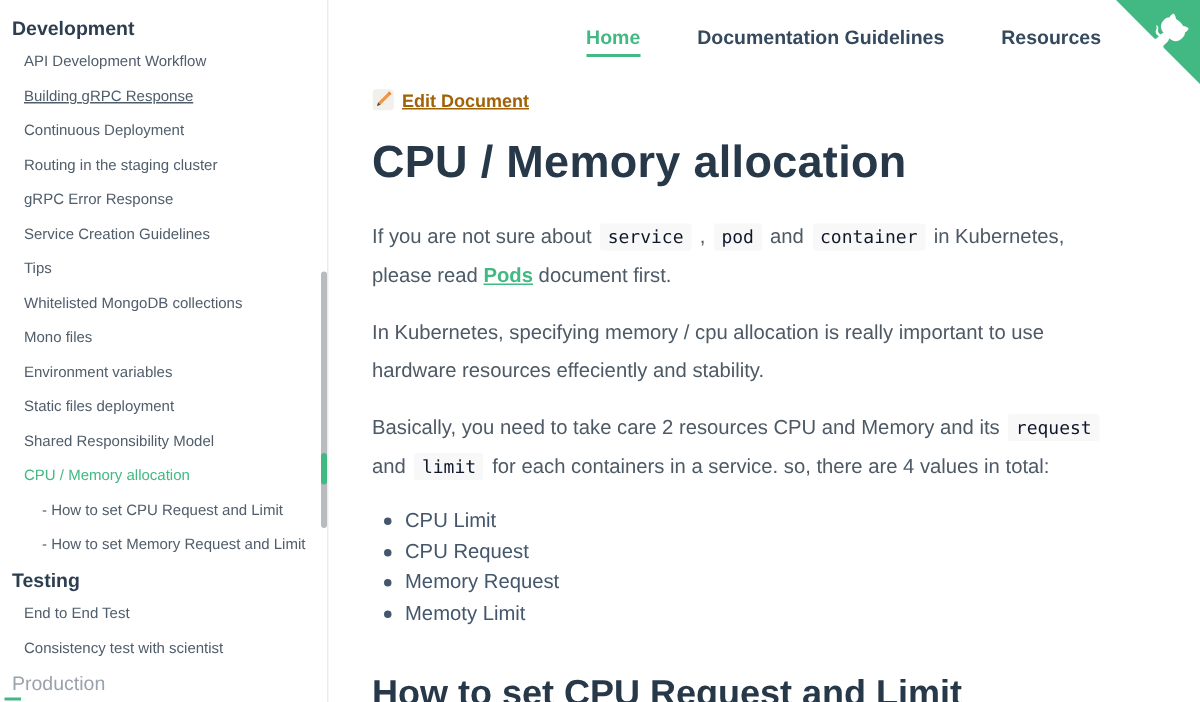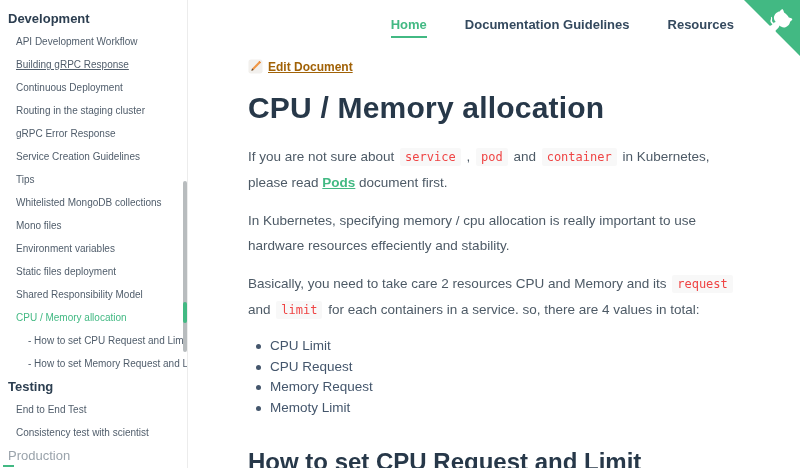--- a/index.html
+++ b/index.html
@@ -1,20 +1,20 @@
 <!DOCTYPE html>
 <html><head>
 <meta charset="utf-8">
 <style>
   * { margin:0; padding:0; box-sizing:border-box; }
   html,body { width:800px; height:468px; overflow:hidden; background:#fff;
     font-family:"Liberation Sans", sans-serif; color:#4d5a66; }
 
   
-  .sidebar { position:absolute; left:0; top:0; bottom:0; width:188px;
+  .sidebar { position:absolute; left:0; top:0; bottom:0; width:219px;
     border-right:1px solid #ececec; background:#fff; padding-top:7px; overflow:hidden; }
   .sb-row { height:23px; display:flex; align-items:center; font-size:10px;
     color:#505d6b; padding-left:16px; white-space:nowrap; cursor:pointer; }
   .sb-row.title { font-weight:700; color:#2c3e50; font-size:13px; padding-left:8px; cursor:default; }
   .sb-row.title.faded { font-weight:400; color:#9aa3ab; }
   .sb-row.sub { padding-left:28px; }
   .sb-row.active { color:#42b983; }
   .sb-row.underlined { text-decoration:underline; }
   .sb-thumb { position:absolute; right:0; top:181px; width:4px; height:171px;
     background:#b8bcbe; border-radius:2px; }
@@ -29,21 +29,21 @@
   .topnav a.active { color:#42b983; border-bottom:2px solid #42b983; }
   .gh-corner { position:absolute; top:0; right:0; width:56px; height:56px; display:block; cursor:pointer; }
 
   .doc { padding:59px 34px 0 60px; max-width:586px; }
   .edit { display:inline-flex; align-items:center; gap:5px; font-size:12px; font-weight:700;
     color:#a16207; text-decoration:underline; cursor:pointer; }
   .edit svg { width:15px; height:15px; }
   h1 { font-size:30px; font-weight:700; color:#273849; margin:13px 0 19px 0; letter-spacing:0.2px; }
   h2 { font-size:24px; font-weight:700; color:#273849; margin:30px 0 9px 0; }
   p { font-size:13.5px; line-height:25px; margin:0 0 13px 0; color:#4d5a66; }
-  p code { font-family:"DejaVu Sans Mono", monospace; font-size:12px; color:#ef4444;
+  p code { font-family:"DejaVu Sans Mono", monospace; font-size:12px; color:#0f172a;
     background:#f8f8f8; border-radius:2px; padding:2px 5px; margin:12px 2px; white-space:nowrap; }
   p a { color:#42b983; font-weight:700; text-decoration:underline; cursor:pointer; }
   ul { list-style:none; margin:2px 0 2px 8px; }
   ul li { font-size:13.5px; color:#44566c; line-height:20.5px; padding-left:14px; position:relative; }
   ul li::before { content:""; position:absolute; left:0; top:8px; width:5px; height:5px;
     border-radius:50%; background:#44566c; }
 </style>
 </head>
 <body>
 

